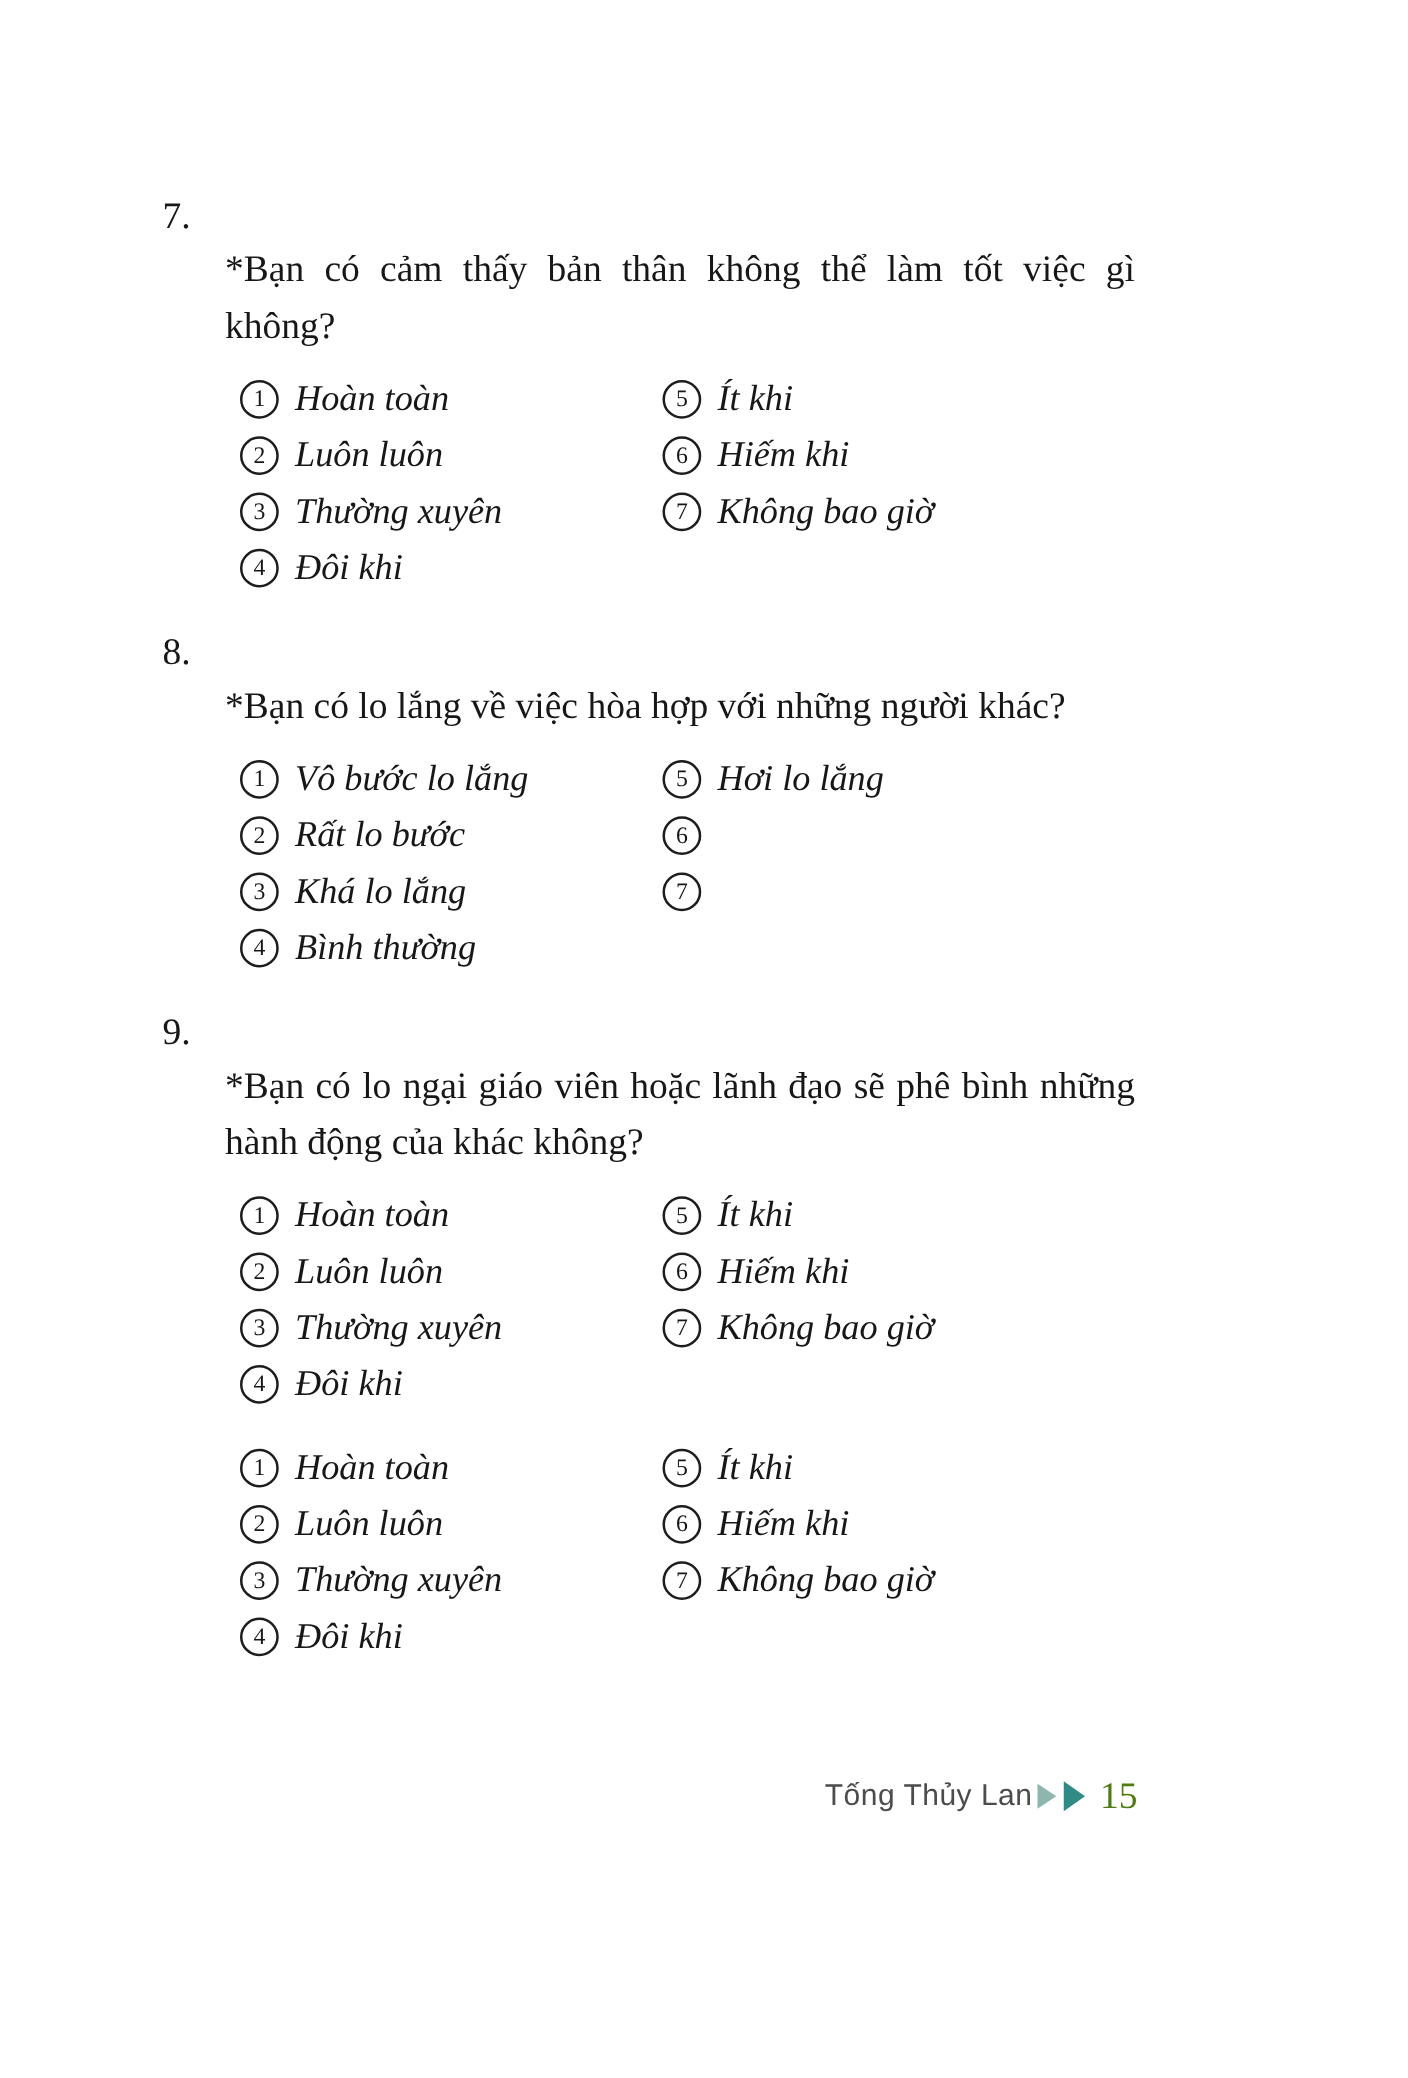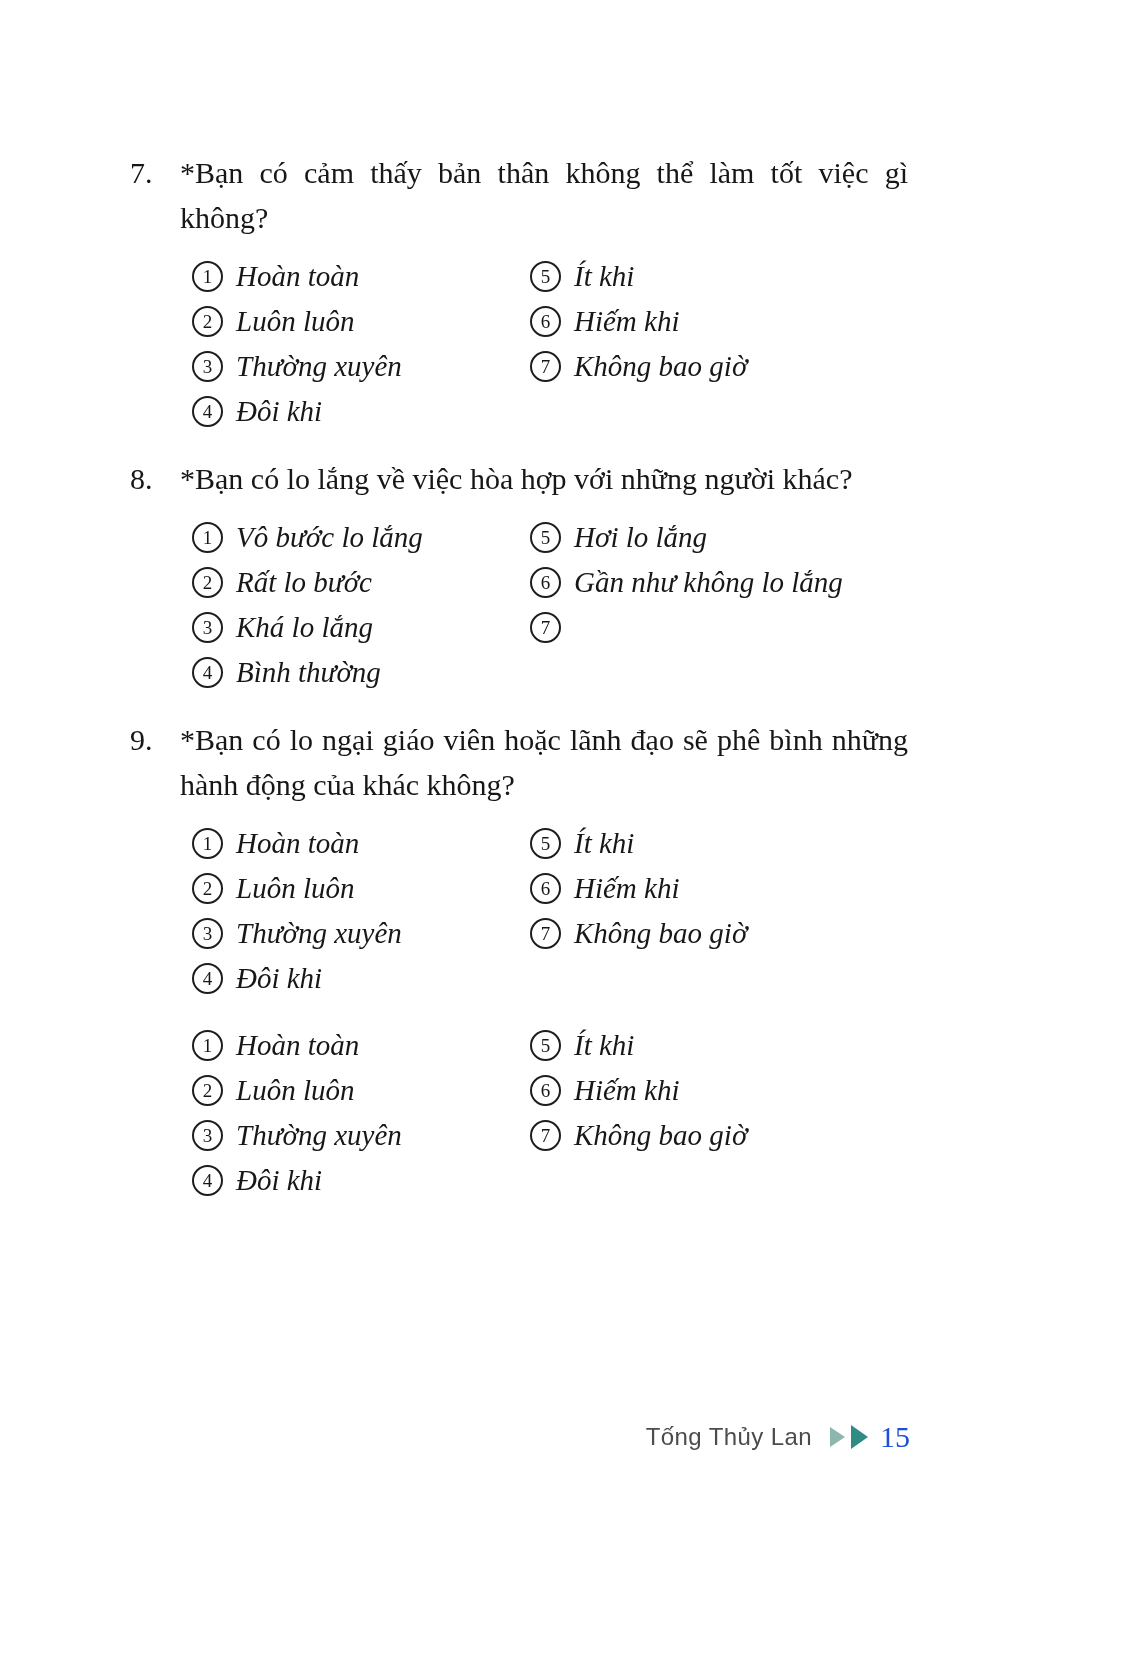--- a/index.html
+++ b/index.html
@@ -19,21 +19,21 @@
     left: 130px;
     width: 778px;
   }
   .question-block { margin-bottom: 22px; }
   .q-head {
     display: flex;
     font-size: 30px;
     line-height: 45px;
   }
   .q-num { flex: 0 0 50px; width: 50px; }
-  .q-text { flex: 1; text-align: justify; }
+  .q-text { flex: 1; text-align: justify; margin-top: 43px; }
   .options {
     display: flex;
     margin: 14px 0 0 62px;
   }
   .opt-col { display: flex; flex-direction: column; }
   .opt-col-left { flex: 0 0 338px; width: 338px; }
   .opt-col-right { flex: 1; }
   .opt-row {
     display: flex;
     align-items: center;
@@ -60,40 +60,40 @@
     right: 216px;
     bottom: 208px;
     display: flex;
     align-items: center;
   }
   .footer-author {
     font-family: "Liberation Sans", "DejaVu Sans", sans-serif;
     font-size: 24px;
     color: #4c4c4c;
     letter-spacing: 0.4px;
-    margin-right: 18px;
+    margin-right: 4px;
   }
   .tri {
     width: 0;
     height: 0;
     display: inline-block;
   }
   .tri-light {
     border-top: 10px solid transparent;
     border-bottom: 10px solid transparent;
     border-left: 15px solid #8cb6ae;
     margin-right: 6px;
   }
   .tri-dark {
     border-top: 12px solid transparent;
     border-bottom: 12px solid transparent;
     border-left: 17px solid #2f8c85;
     margin-right: 12px;
   }
-  .page-num { font-size: 30px; color: #1d4ed8; }
+  .page-num { font-size: 30px; color: #4d7c0f; }
 </style>
 </head>
 <body>
 
 <div class="page">
   <div class="content" id="questions-root">
       <div class="question-block">
         <div class="q-head">
           <div class="q-num">7.</div>
           <div class="q-text">*Bạn có cảm thấy bản thân không thể làm tốt việc gì không?</div>
@@ -157,21 +157,20 @@
               <span class="opt-label">Bình thường</span>
             </div>
           </div>
           <div class="opt-col opt-col-right">
             <div class="opt-row">
               <span class="cnum">5</span>
               <span class="opt-label">Hơi lo lắng</span>
             </div>
             <div class="opt-row">
               <span class="cnum">6</span>
-              <span class="opt-label">Gần như không lo lắng</span>
             </div>
             <div class="opt-row">
               <span class="cnum">7</span>
             </div>
           </div>
         </div>
       </div>
       <div class="question-block">
         <div class="q-head">
           <div class="q-num">9.</div>

